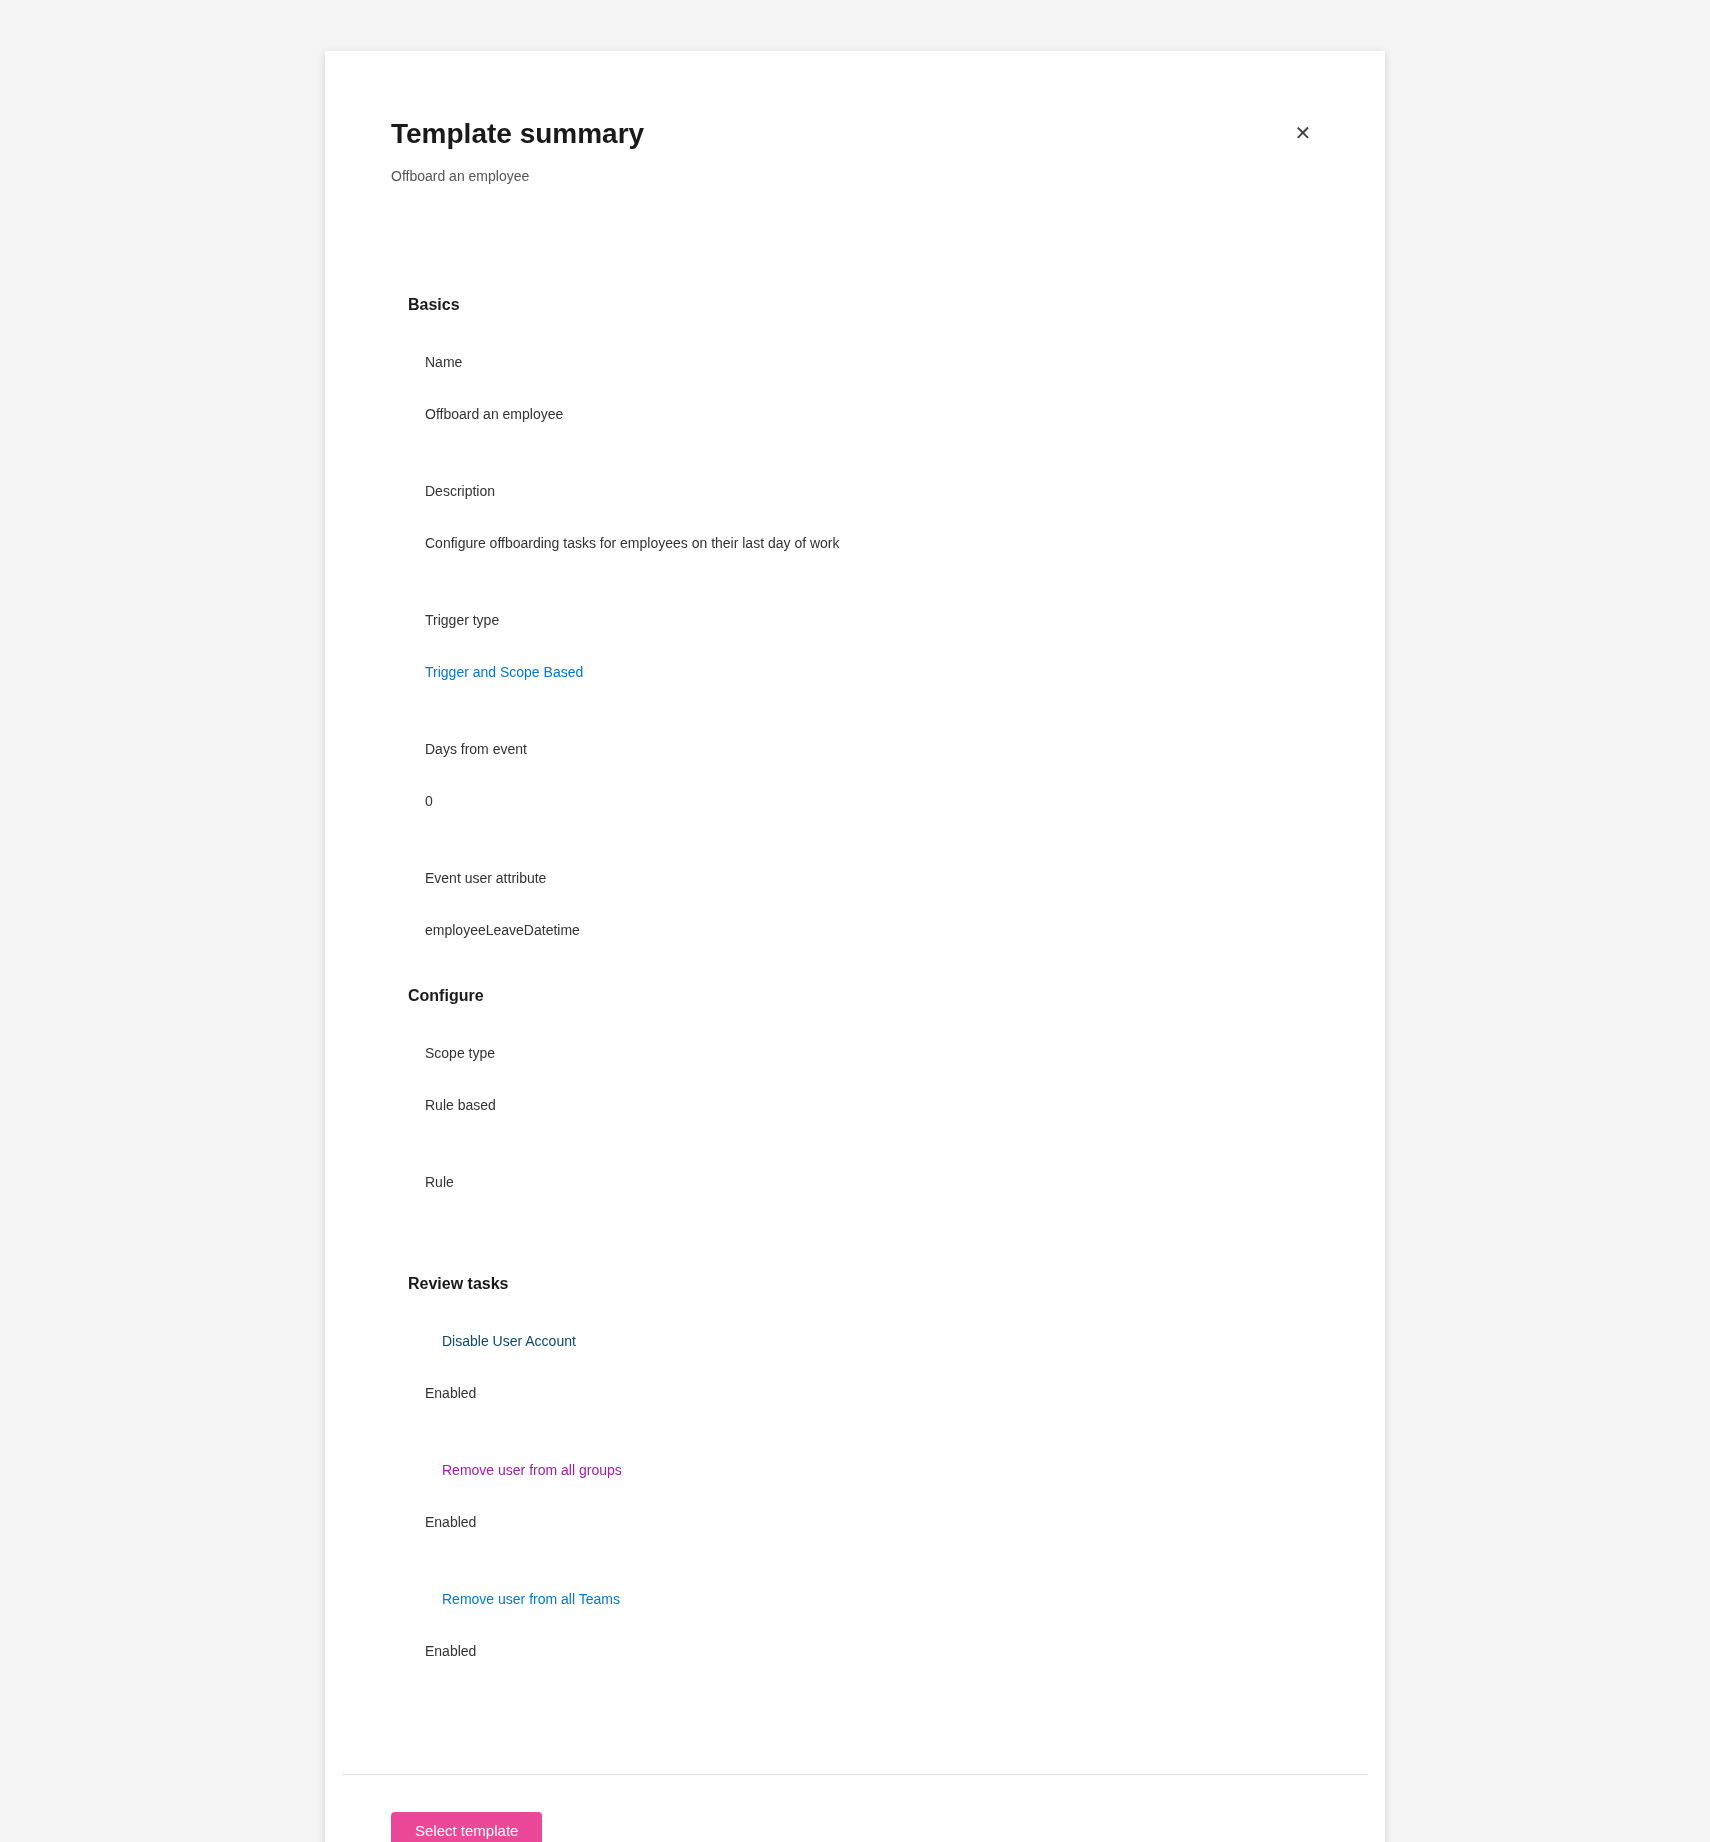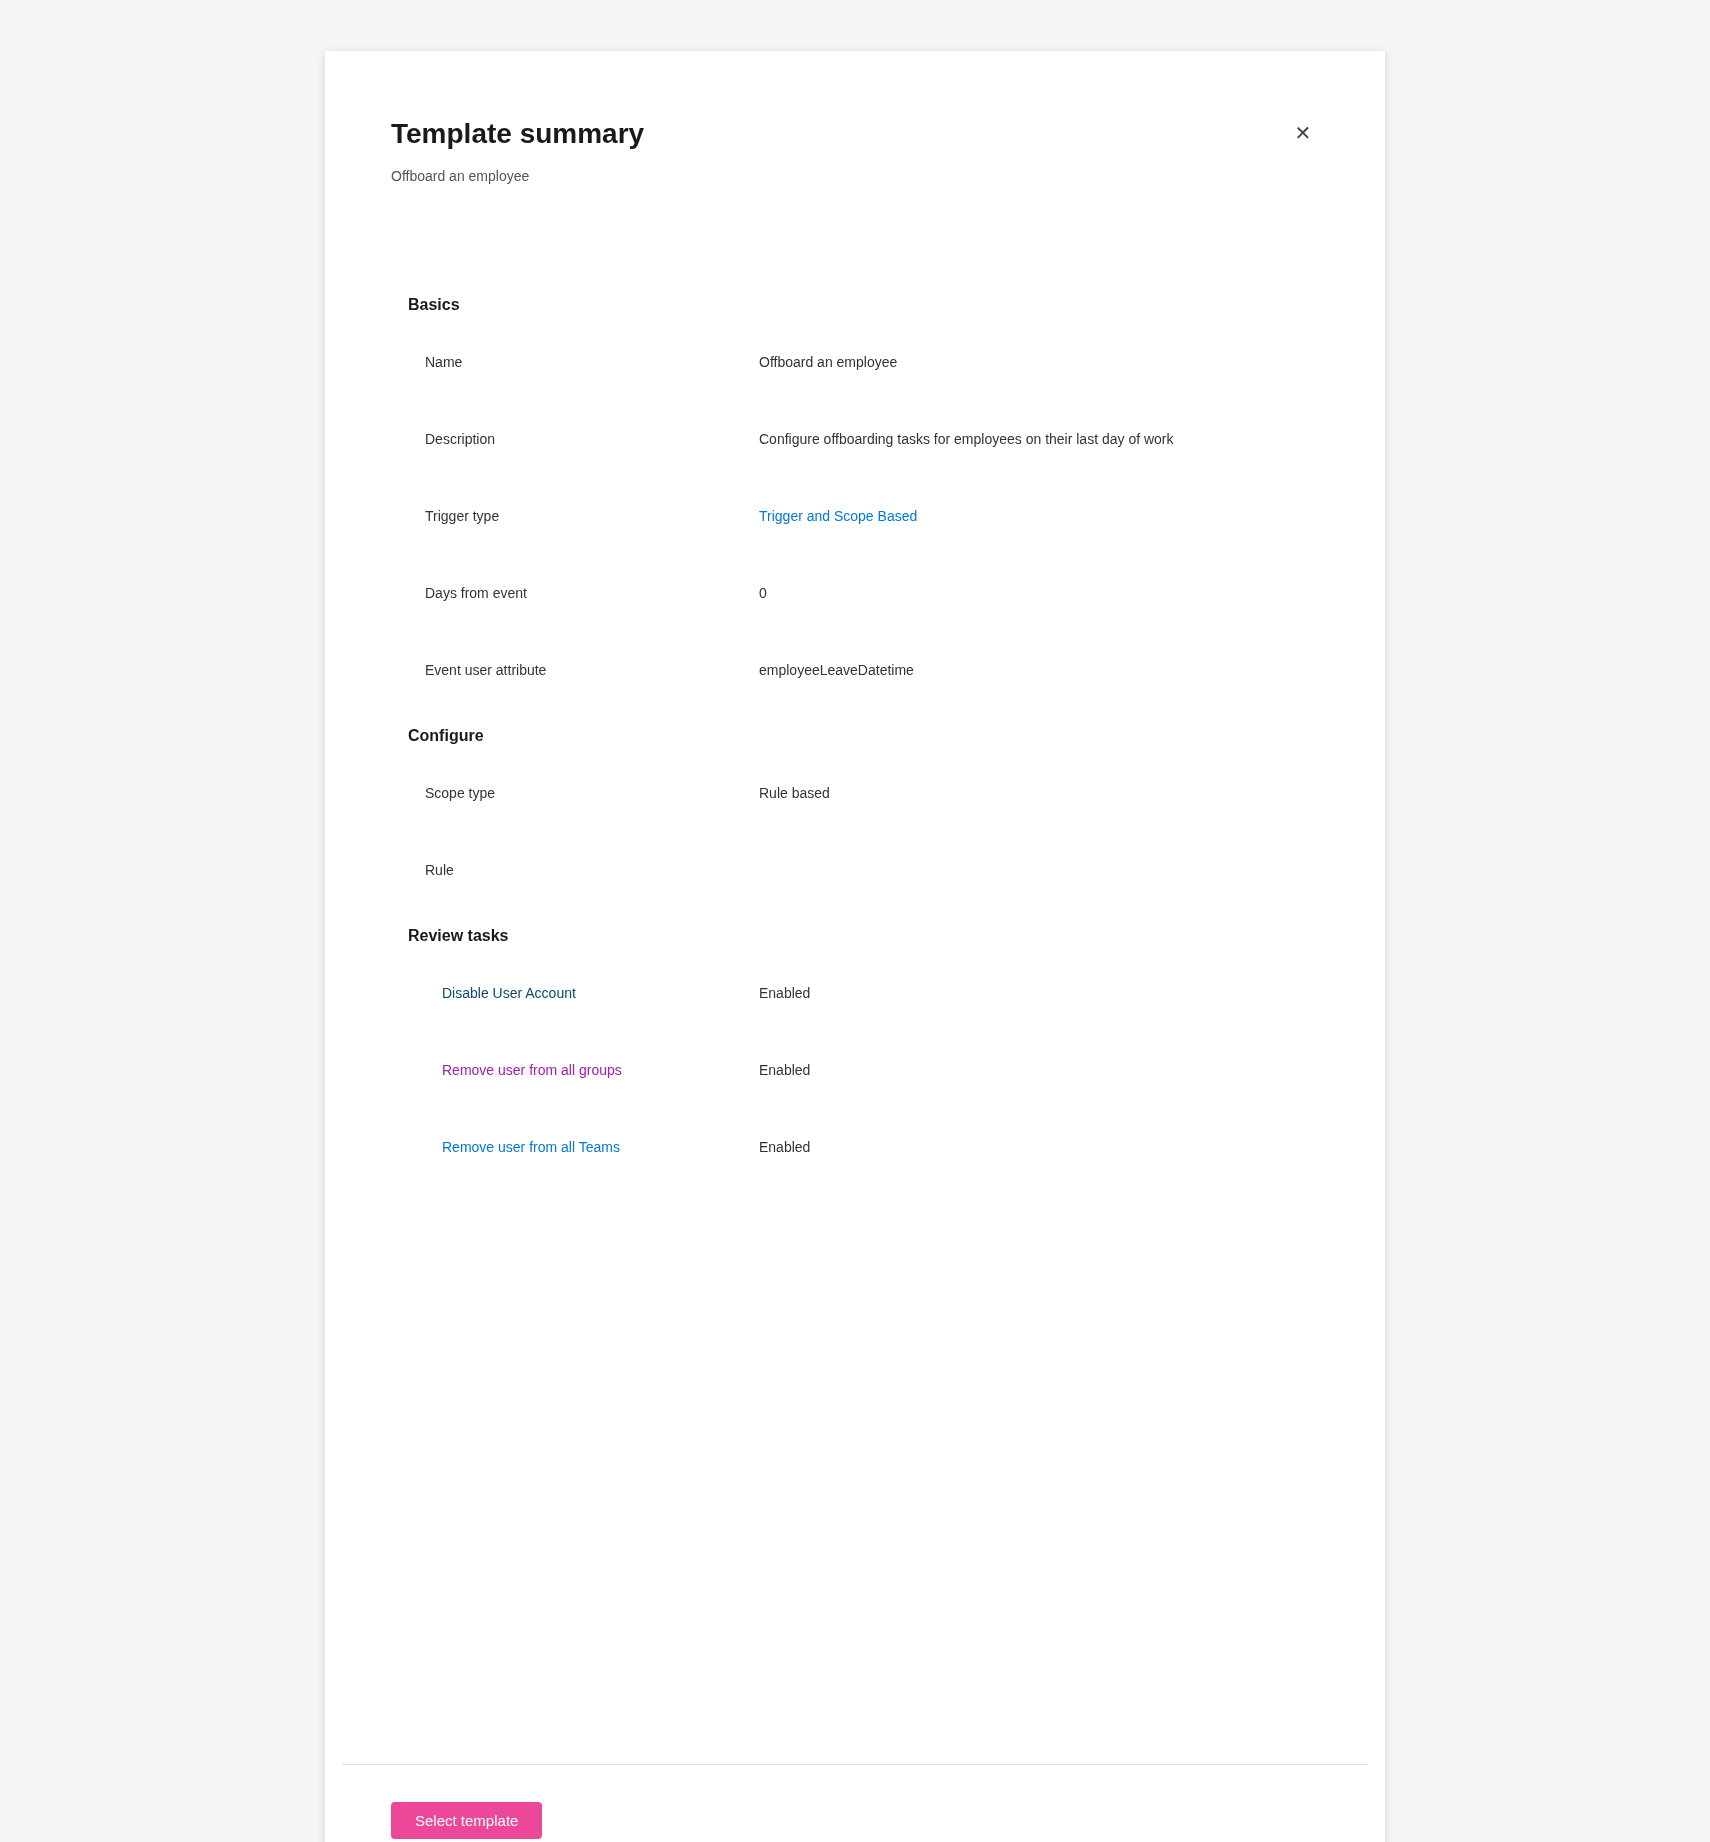--- a/index.html
+++ b/index.html
@@ -78,20 +78,21 @@
       font-weight: 700;
       color: #1a1a1a;
       margin-bottom: 16px;
     }
 
     .field-row {
       display: flex;
       align-items: flex-start;
       min-height: 36px;
       padding: 4px 0;
+      flex-direction: column;
     }
 
     .field-label {
       width: 300px;
       min-width: 300px;
       font-size: 14px;
       color: #333333;
       padding-top: 2px;
     }
 

